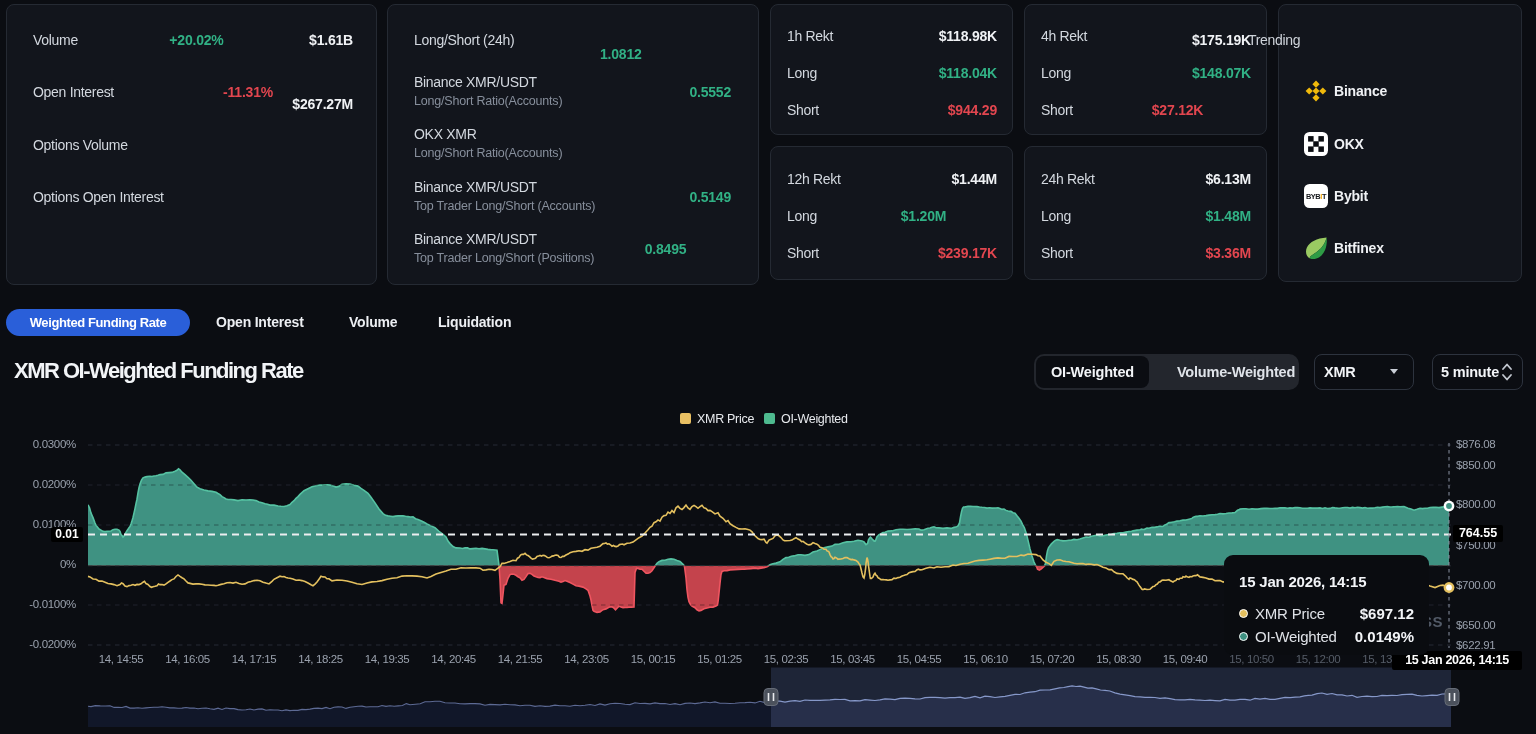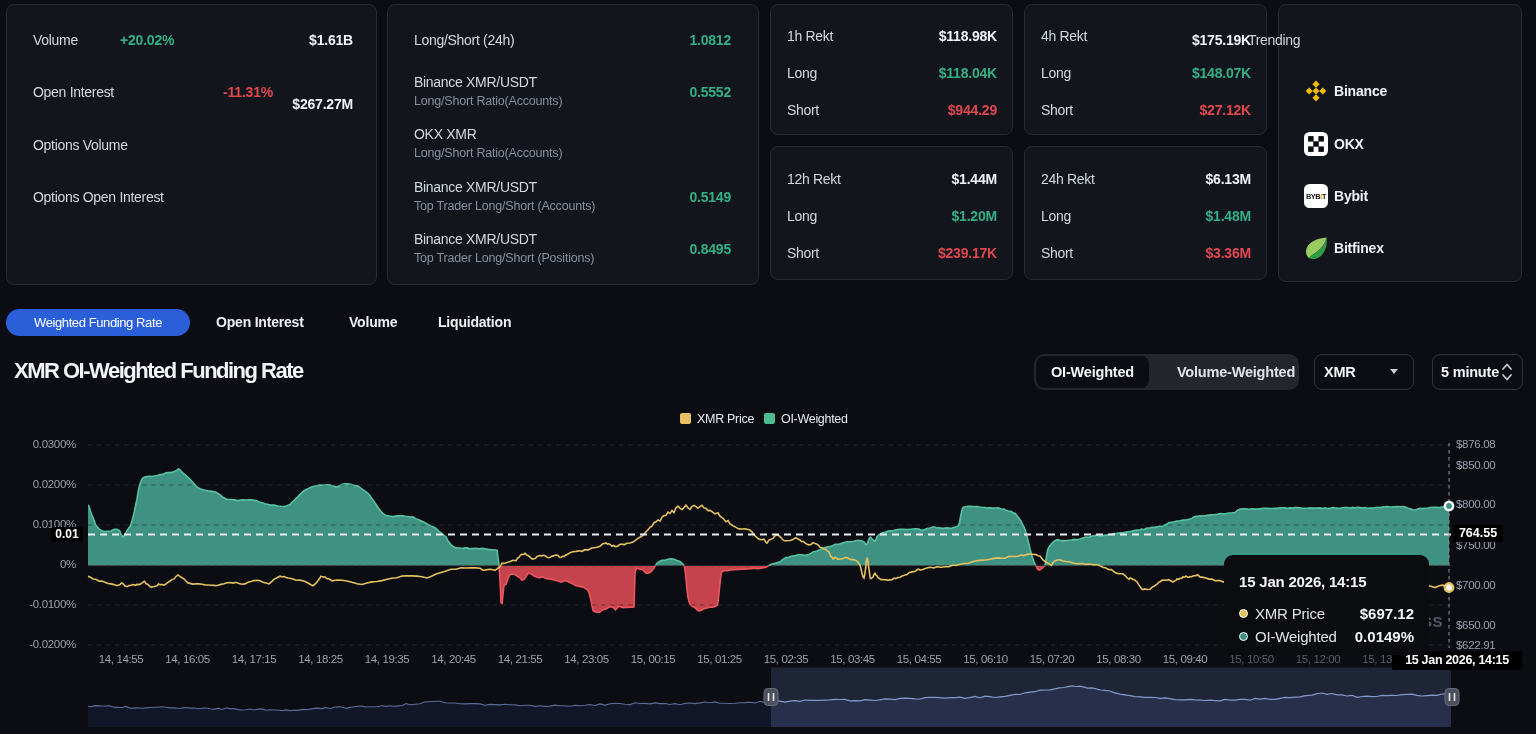--- a/index.html
+++ b/index.html
@@ -18,62 +18,62 @@
 
 <div class="card" style="left:6px;top:4px;width:371px;height:281px"></div>
 <div class="card" style="left:387px;top:4px;width:372px;height:281px"></div>
 <div class="card" style="left:770px;top:4px;width:243px;height:131px"></div>
 <div class="card" style="left:770px;top:146px;width:243px;height:134px"></div>
 <div class="card" style="left:1024px;top:4px;width:243px;height:131px"></div>
 <div class="card" style="left:1024px;top:146px;width:243px;height:134px"></div>
 <div class="card" style="left:1278px;top:4px;width:244px;height:278px"></div>
 
 <div class="abs lbl" style="left:33px;top:32px">Volume</div>
-<div class="abs val grn" style="left:120px;top:32px;width:153px;text-align:left">+20.02%</div>
+<div class="abs val grn" style="left:120px;top:32px;width:153px;text-align:center">+20.02%</div>
 <div class="abs val" style="left:220px;top:32px;width:133px;text-align:right">$1.61B</div>
 <div class="abs lbl" style="left:33px;top:84px">Open Interest</div>
 <div class="abs val red" style="left:120px;top:84px;width:153px;text-align:right">-11.31%</div>
 <div class="abs val" style="left:220px;top:96px;width:133px;text-align:right">$267.27M</div>
 <div class="abs lbl" style="left:33px;top:137px">Options Volume</div>
 <div class="abs lbl" style="left:33px;top:189px">Options Open Interest</div>
 
 <div class="abs lbl" style="left:414px;top:32px">Long/Short (24h)</div>
-<div class="abs val grn" style="left:600px;top:32px;width:131px;text-align:right">1.0812</div>
+<div class="abs val grn" style="left:600px;top:46px;width:131px;text-align:left">1.0812</div>
 <div class="abs lbl" style="left:414px;top:74px">Binance XMR/USDT</div>
 <div class="abs sub" style="left:414px;top:94px">Long/Short Ratio(Accounts)</div>
 <div class="abs val grn" style="left:600px;top:84px;width:131px;text-align:right">0.5552</div>
 <div class="abs lbl" style="left:414px;top:126px">OKX XMR</div>
 <div class="abs sub" style="left:414px;top:146px">Long/Short Ratio(Accounts)</div>
 <div class="abs lbl" style="left:414px;top:179px">Binance XMR/USDT</div>
 <div class="abs sub" style="left:414px;top:199px">Top Trader Long/Short (Accounts)</div>
 <div class="abs val grn" style="left:600px;top:189px;width:131px;text-align:right">0.5149</div>
 <div class="abs lbl" style="left:414px;top:231px">Binance XMR/USDT</div>
 <div class="abs sub" style="left:414px;top:251px">Top Trader Long/Short (Positions)</div>
-<div class="abs val grn" style="left:600px;top:241px;width:131px;text-align:right">0.8495</div>
+<div class="abs val grn" style="left:600px;top:241px;width:131px;text-align:center">0.8495</div>
 
 <div class="abs lbl" style="left:787px;top:28px">1h Rekt</div>
 <div class="abs val" style="left:850px;top:28px;width:147px;text-align:right">$118.98K</div>
 <div class="abs lbl" style="left:787px;top:65px">Long</div>
 <div class="abs val grn" style="left:850px;top:65px;width:147px;text-align:right">$118.04K</div>
 <div class="abs lbl" style="left:787px;top:102px">Short</div>
 <div class="abs val red" style="left:850px;top:102px;width:147px;text-align:right">$944.29</div>
 
 <div class="abs lbl" style="left:787px;top:171px">12h Rekt</div>
 <div class="abs val" style="left:850px;top:171px;width:147px;text-align:right">$1.44M</div>
 <div class="abs lbl" style="left:787px;top:208px">Long</div>
-<div class="abs val grn" style="left:850px;top:208px;width:147px;text-align:right">$1.20M</div>
+<div class="abs val grn" style="left:850px;top:208px;width:147px;text-align:center">$1.20M</div>
 <div class="abs lbl" style="left:787px;top:245px">Short</div>
 <div class="abs val red" style="left:850px;top:245px;width:147px;text-align:right">$239.17K</div>
 
 <div class="abs lbl" style="left:1041px;top:28px">4h Rekt</div>
 <div class="abs val" style="left:1104px;top:32px;width:147px;text-align:right">$175.19K</div>
 <div class="abs lbl" style="left:1041px;top:65px">Long</div>
 <div class="abs val grn" style="left:1104px;top:65px;width:147px;text-align:right">$148.07K</div>
 <div class="abs lbl" style="left:1041px;top:102px">Short</div>
-<div class="abs val red" style="left:1104px;top:102px;width:147px;text-align:right">$27.12K</div>
+<div class="abs val red" style="left:1104px;top:102px;width:147px;text-align:center">$27.12K</div>
 
 <div class="abs lbl" style="left:1041px;top:171px">24h Rekt</div>
 <div class="abs val" style="left:1104px;top:171px;width:147px;text-align:right">$6.13M</div>
 <div class="abs lbl" style="left:1041px;top:208px">Long</div>
 <div class="abs val grn" style="left:1104px;top:208px;width:147px;text-align:right">$1.48M</div>
 <div class="abs lbl" style="left:1041px;top:245px">Short</div>
 <div class="abs val red" style="left:1104px;top:245px;width:147px;text-align:right">$3.36M</div>
 
 <div class="abs lbl" style="left:1248px;top:32px;color:#cfd4db">Trending</div>
 <div class="abs" style="left:1304px;top:79px;width:24px;height:24px">
@@ -105,21 +105,21 @@
 <text x="12" y="14.8" font-family="Liberation Sans,sans-serif" font-size="7.4" font-weight="700" fill="#14161a" text-anchor="middle" letter-spacing="-0.4">BYB<tspan fill="#f7a600">I</tspan>T</text>
     </svg></div>
 <div class="abs val" style="left:1334px;top:188px">Bybit</div>
 <div class="abs" style="left:1304px;top:236px;width:24px;height:24px">
 <svg width="24" height="24" viewBox="0 0 24 24">
 <path d="M22.6 1.4 C12.8 2.2 5.6 5.6 2.9 11.6 C1.3 15.2 1.9 19.2 4.2 21.3 C4.9 21.9 5.5 22.3 6.1 22.5 C4.4 20.4 9.8 18.6 13.9 15.1 C18.9 10.8 21.6 6.1 22.6 1.4 Z" fill="#9ACA62"></path>
 <path d="M22.6 1.4 C21.6 6.1 18.9 10.8 13.9 15.1 C9.8 18.6 4.4 20.4 6.1 22.5 C8.8 23.6 12.3 23.2 15.3 21.3 C20.8 17.9 23.6 9.9 22.6 1.4 Z" fill="#2E9B45"></path>
 </svg></div>
 <div class="abs val" style="left:1334px;top:240px">Bitfinex</div>
 
-<div class="abs" style="left:6px;top:309px;width:184px;height:27px;background:#2a5fd9;border-radius:14px;color:#fff;font-size:13px;font-weight:400;line-height:27px;text-align:center;letter-spacing:-0.4px">Weighted Funding Rate</div>
+<div class="abs" style="left:6px;top:309px;width:184px;height:27px;background:#2a5fd9;border-radius:14px;color:#fff;font-size:13px;font-weight:700;line-height:27px;text-align:center;letter-spacing:-0.4px">Weighted Funding Rate</div>
 <div class="abs" style="left:216px;top:309px;height:27px;color:#edeff3;font-size:14px;font-weight:700;line-height:27px;letter-spacing:-0.2px">Open Interest</div>
 <div class="abs" style="left:349px;top:309px;height:27px;color:#edeff3;font-size:14px;font-weight:700;line-height:27px;letter-spacing:-0.2px">Volume</div>
 <div class="abs" style="left:438px;top:309px;height:27px;color:#edeff3;font-size:14px;font-weight:700;line-height:27px;letter-spacing:-0.2px">Liquidation</div>
 
 <div class="abs" style="left:14px;top:358px;color:#f2f4f7;font-size:22px;font-weight:700;letter-spacing:-1.5px">XMR OI-Weighted Funding Rate</div>
 
 <div class="abs" style="left:1034px;top:354px;width:265px;height:36px;background:#23262d;border-radius:10px"></div>
 <div class="abs" style="left:1036px;top:356px;width:113px;height:32px;background:#0b0d12;border-radius:8px;color:#f2f4f7;font-size:14.5px;font-weight:700;line-height:32px;text-align:center;letter-spacing:-0.2px">OI-Weighted</div>
 <div class="abs" style="left:1149px;top:356px;width:174px;height:32px;color:#dfe3e9;font-size:14.5px;font-weight:700;line-height:32px;text-align:center;letter-spacing:-0.2px">Volume-Weighted</div>
 <div class="abs" style="left:1314px;top:354px;width:100px;height:36px;border:1px solid #2d333e;border-radius:8px"></div>

